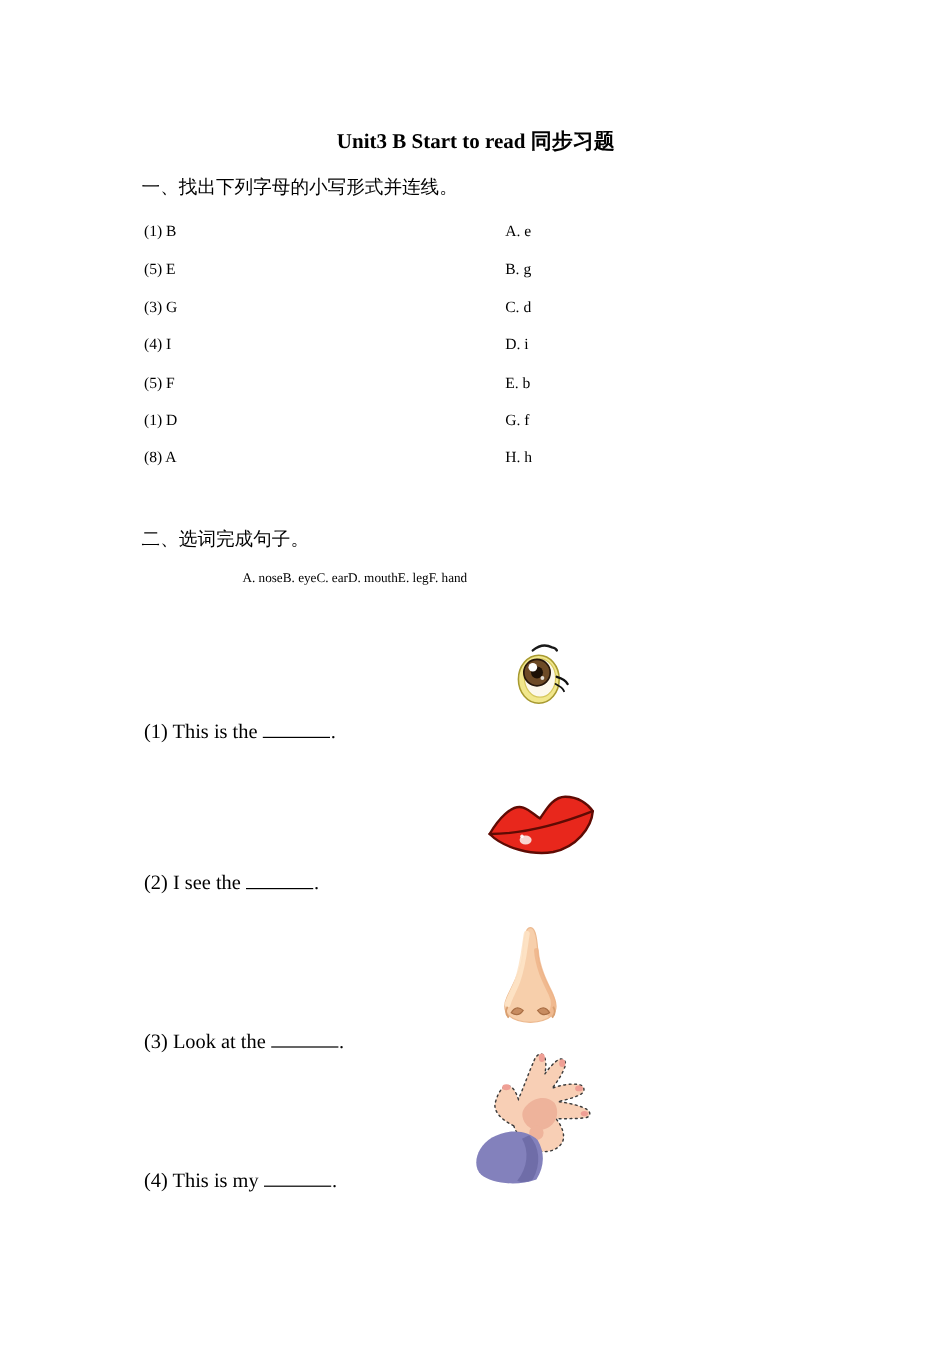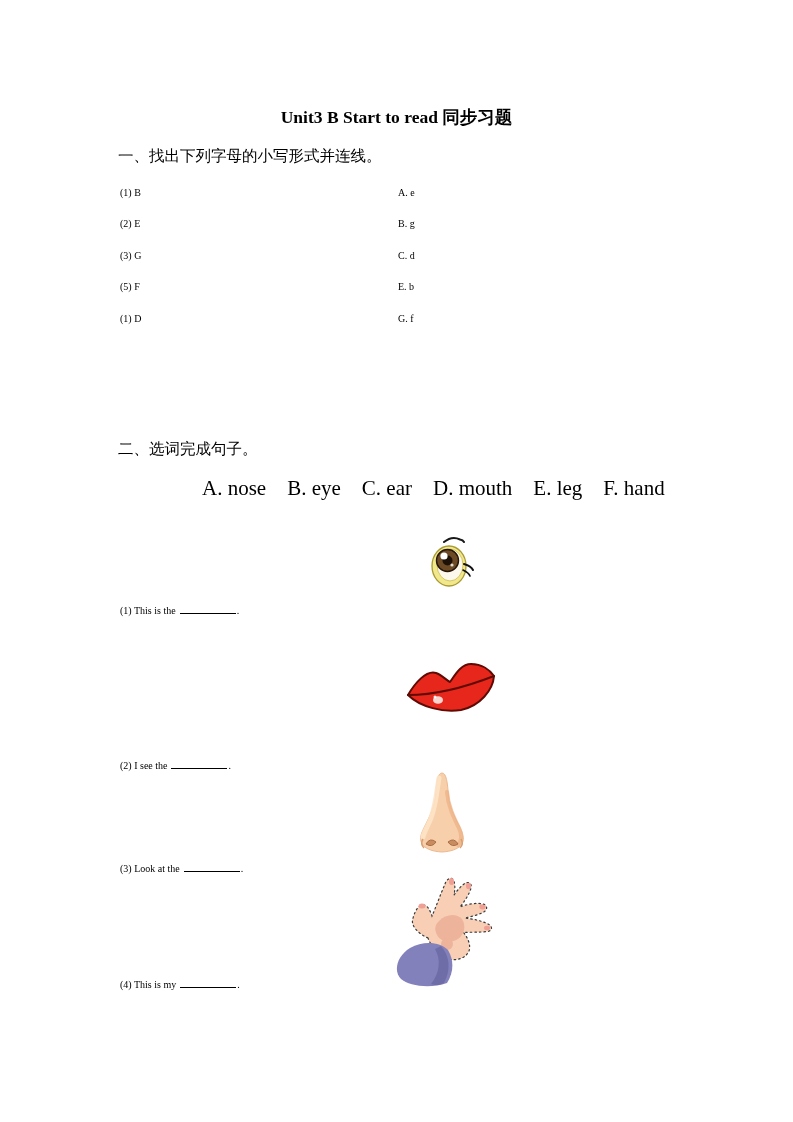--- a/index.html
+++ b/index.html
@@ -14,30 +14,30 @@
   .doc-title{
     position:absolute;top:105px;left:0;width:100%;
     text-align:center;font-weight:bold;font-size:17.5px;
   }
   .sec-heading{
     position:absolute;left:118px;font-size:15.5px;
   }
   .sec1-heading{top:146px;}
   .sec2-heading{top:439px;}
   .match-list{
-    position:absolute;left:120px;top:183px;width:340px;font-size:10px;
+    position:absolute;left:120px;top:183px;width:340px;font-size:13px;
   }
   .match-row{position:relative;height:31.4px;line-height:20px;}
-  .match-right{position:absolute;left:278px;top:0;}
+  .match-right{position:absolute;left:301px;top:0;}
   .word-bank{
     position:absolute;left:202px;top:476px;
-    display:flex;gap:21px;font-size:21px;white-space:nowrap;
+    display:flex;font-size:11px;white-space:nowrap;
   }
   .sentence{
-    position:absolute;left:120px;font-size:10px;white-space:nowrap;
+    position:absolute;left:120px;font-size:17px;white-space:nowrap;
   }
   .blank{
     display:inline-block;width:56px;height:13px;
     border-bottom:1px solid #000;margin:0 1px 0 4px;
   }
   .illustration{position:absolute;}
   .img-eye{left:427px;top:535px;}
   .img-mouth{left:404px;top:657px;}
   .img-nose{left:412px;top:770px;}
   .img-hand{left:394px;top:876px;}
@@ -50,34 +50,42 @@
   <div class="doc-title">Unit3 B Start to read 同步习题</div>
 
   <div class="sec-heading sec1-heading">一、找出下列字母的小写形式并连线。</div>
 
   <div class="match-list">
     <div class="match-row">
       <span>(1) B</span>
       <span class="match-right">A. e</span>
     </div>
     <div class="match-row">
-      <span>(2) E</span>
+      <span>(5) E</span>
       <span class="match-right">B. g</span>
     </div>
     <div class="match-row">
       <span>(3) G</span>
       <span class="match-right">C. d</span>
+    </div>
+    <div class="match-row">
+      <span>(4) I</span>
+      <span class="match-right">D. i</span>
     </div>
     <div class="match-row">
       <span>(5) F</span>
       <span class="match-right">E. b</span>
     </div>
     <div class="match-row">
       <span>(1) D</span>
       <span class="match-right">G. f</span>
+    </div>
+    <div class="match-row">
+      <span>(8) A</span>
+      <span class="match-right">H. h</span>
     </div>
   </div>
 
   <div class="sec-heading sec2-heading">二、选词完成句子。</div>
 
   <div class="word-bank">
     <span>A. nose</span>
     <span>B. eye</span>
     <span>C. ear</span>
     <span>D. mouth</span>
@@ -124,21 +132,21 @@
     <ellipse cx="88.5" cy="31" rx="3.2" ry="2.4" fill="#ef9f95"></ellipse>
     <ellipse cx="93" cy="52" rx="3" ry="2.2" fill="#ef9f95"></ellipse>
     <path d="M 16 72 C 30 64 46 66 54 74 C 60 84 60 96 53 107 C 36 113 15 110 7 103 C -1 95 3 80 16 72 Z" fill="#8381bc"></path>
     <path d="M 47 70 C 56 80 57 94 50 107 C 46 109 41 110 37 108 C 46 97 47 83 41 73 Z" fill="#6f6da8"></path>
   </svg>
 
   <div class="sentence" style="top:600px">
     <span>(1) This is the</span><span class="blank"></span><span>.</span>
   </div>
 
-  <div class="sentence" style="top:755px">
+  <div class="sentence" style="top:726px">
     <span>(2) I see the</span><span class="blank"></span><span>.</span>
   </div>
 
   <div class="sentence" style="top:858px">
     <span>(3) Look at the</span><span class="blank"></span><span>.</span>
   </div>
 
   <div class="sentence" style="top:974px">
     <span>(4) This is my</span><span class="blank"></span><span>.</span>
   </div>

